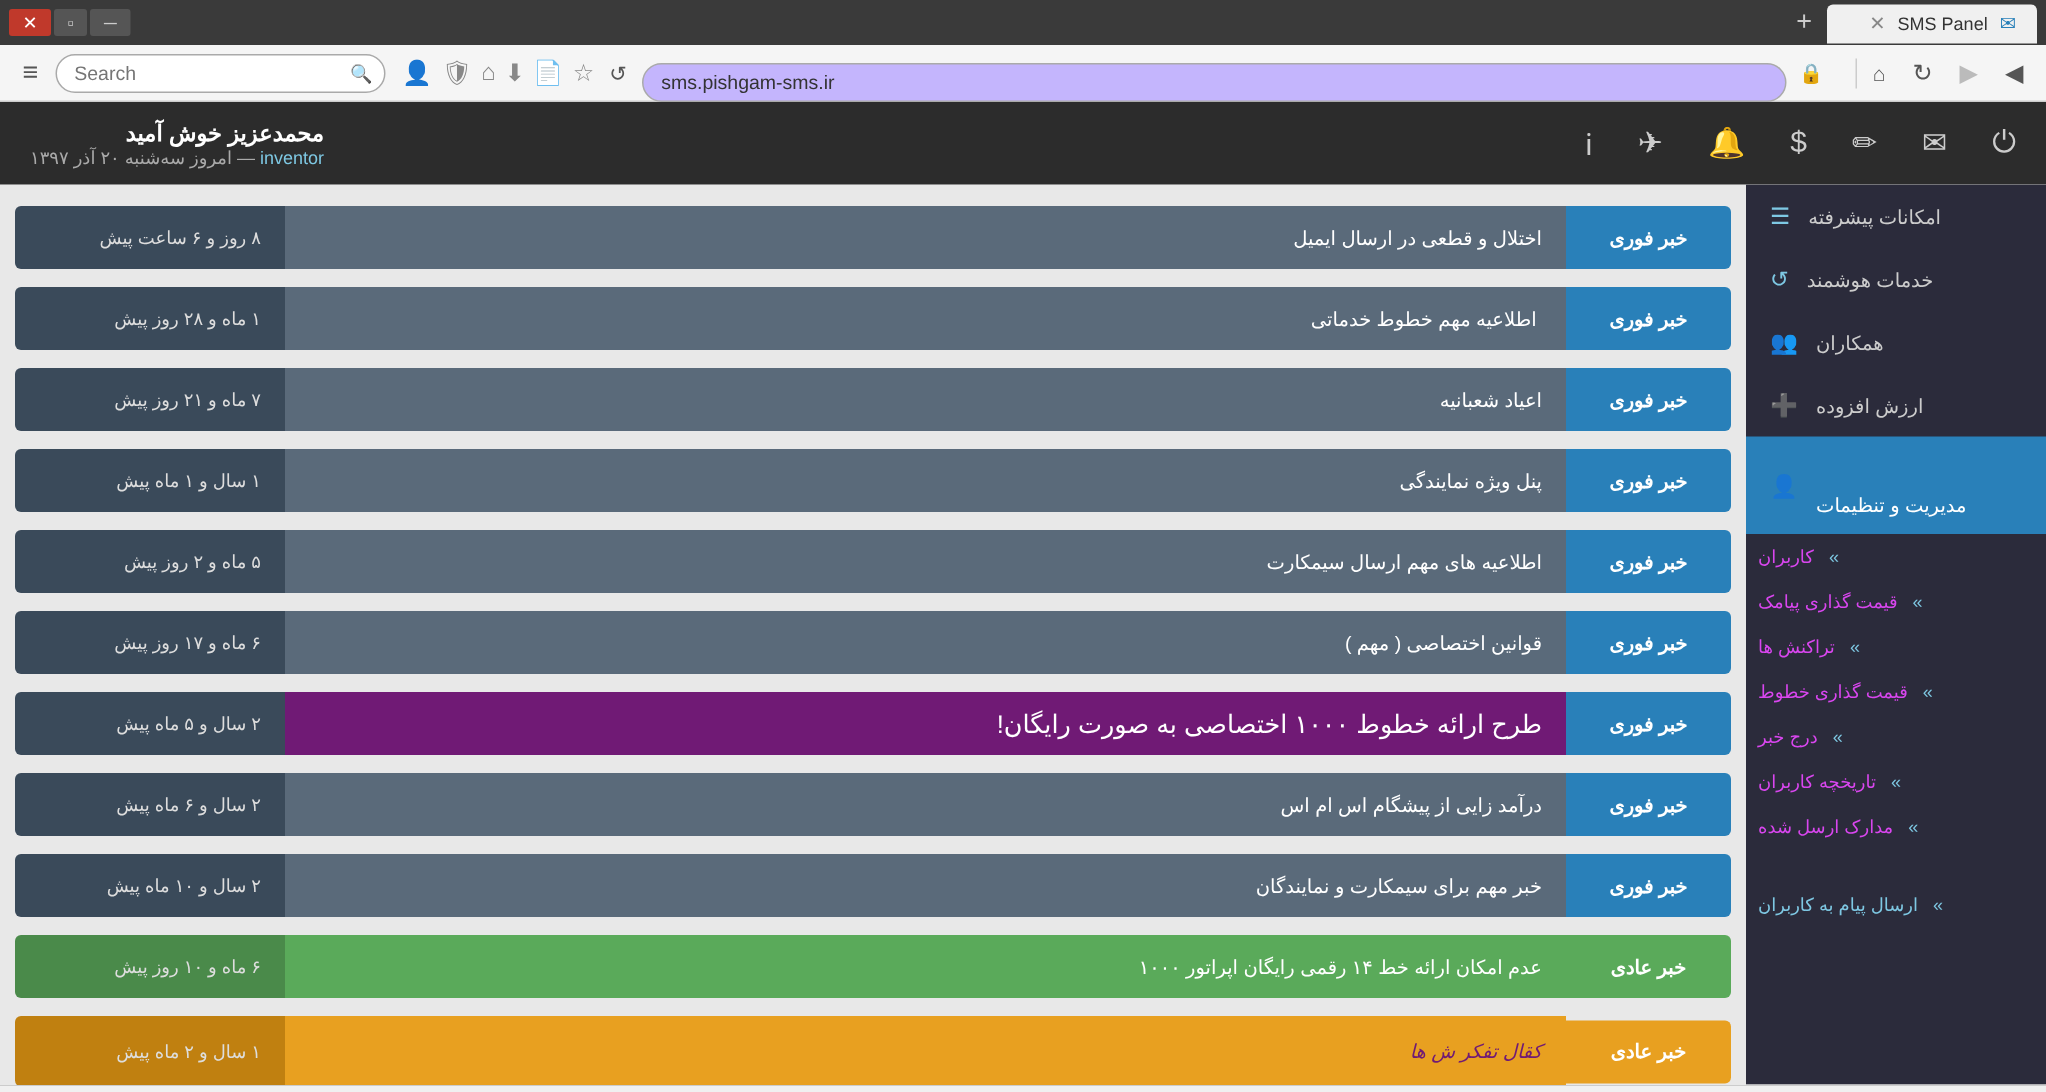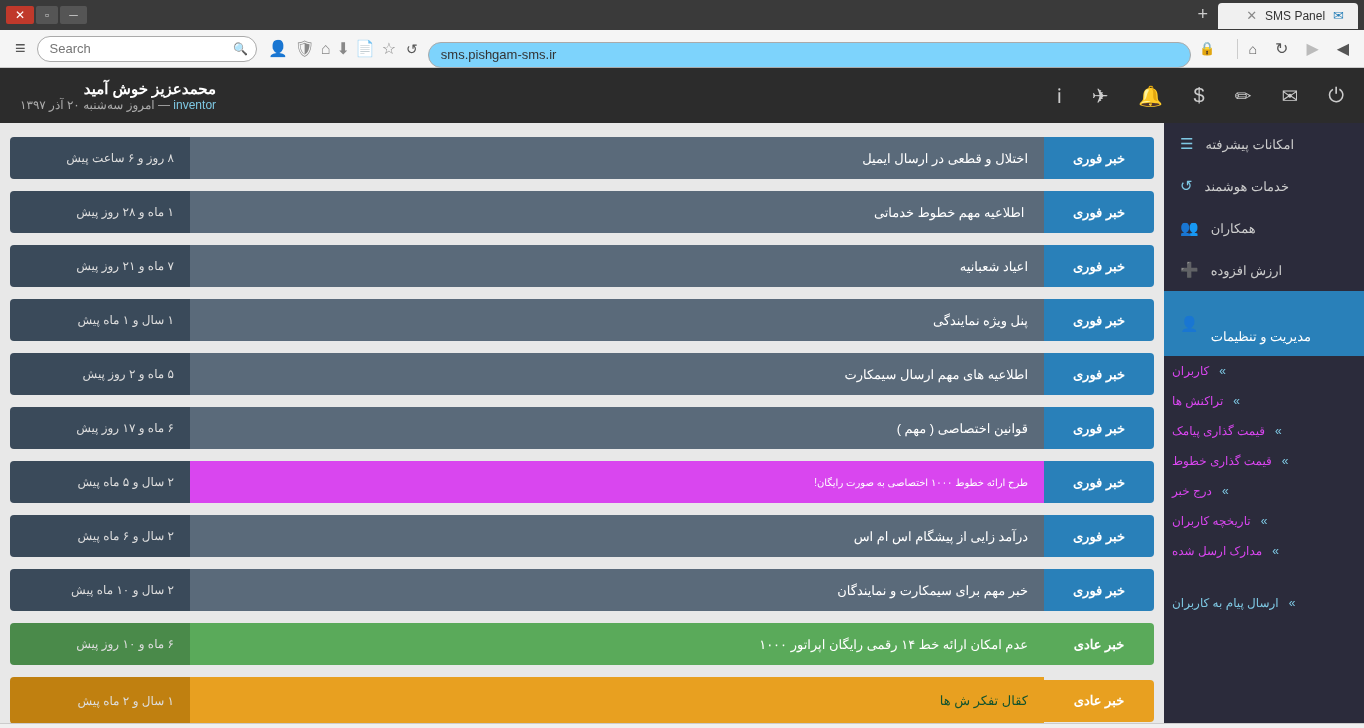--- a/index.html
+++ b/index.html
@@ -51,21 +51,21 @@
   </div>
 </div>
 
 <div style="background:#f5f5f5; height:38px; display:flex; align-items:center; padding:0 8px; gap:4px; border-bottom:1px solid #ccc;">
   <button style="background:none; border:none; cursor:pointer; color:#555; font-size:16px; padding:3px 7px; border-radius:3px;">◀</button>
   <button style="background:none; border:none; cursor:pointer; color:#bbb; font-size:16px; padding:3px 7px; border-radius:3px;">▶</button>
   <button style="background:none; border:none; cursor:pointer; color:#555; font-size:16px; padding:3px 7px; border-radius:3px;">↻</button>
   <button style="background:none; border:none; cursor:pointer; color:#555; font-size:14px; padding:3px 7px; border-radius:3px;">⌂</button>
   <div style="width:14px; border-right:1px solid #ccc; height:20px;"></div>
   <span style="color:#777; font-size:13px; padding:0 4px;">🔒</span>
-  <input type="text" style="flex: 1 1 0%; height: 26px; border: 1px solid rgb(170, 170, 170); border-radius: 13px; padding: 0px 12px; font-size: 13px; direction: ltr; background: #7dd3fc; color: rgb(51, 51, 51); margin-top: 12px;" value="sms.pishgam-sms.ir">
+  <input type="text" style="flex: 1 1 0%; height: 26px; border: 1px solid rgb(170, 170, 170); border-radius: 13px; padding: 0px 12px; font-size: 13px; direction: ltr; background: #c4b5fd; color: rgb(51, 51, 51); margin-top: 12px;" value="sms.pishgam-sms.ir">
   <button style="background:none; border:none; cursor:pointer; color:#555; font-size:14px; padding:3px 6px;">↺</button>
   <div style="display:flex; gap:6px; align-items:center; margin-left:8px;">
     <span style="color:#888; font-size:16px; cursor:pointer;">☆</span>
     <span style="color:#888; font-size:16px; cursor:pointer;">📄</span>
     <span style="color:#888; font-size:16px; cursor:pointer;">⬇</span>
     <span style="color:#888; font-size:16px; cursor:pointer;">⌂</span>
     <span style="color:#888; font-size:16px; cursor:pointer;">🛡</span>
     <span style="color:#2980b9; font-size:16px; cursor:pointer;">👤</span>
   </div>
   <div style="position:relative; display:flex; align-items:center;">
@@ -117,24 +117,24 @@
         <span style="color:#7ec8e3; font-size:15px; margin-right:4px;">➕</span>
       </div>
       <div class="sidebar-item active" style="justify-content:flex-end;">
         <span style="font-size:13px;margin-top:26px;">مدیریت و تنظیمات</span>
         <span style="color:white; font-size:15px; margin-right:4px;">👤</span>
       </div>
       <div class="sidebar-sub">
         <span>کاربران</span>
       </div>
       <div class="sidebar-sub">
+        <span>قیمت گذاری پیامک</span>
+      </div>
+      <div class="sidebar-sub">
         <span>تراکنش ها</span>
-      </div>
-      <div class="sidebar-sub">
-        <span>قیمت گذاری پیامک</span>
       </div>
       <div class="sidebar-sub">
         <span>قیمت گذاری خطوط</span>
       </div>
       <div class="sidebar-sub">
         <span>درج خبر</span>
       </div>
       <div class="sidebar-sub">
         <span>تاریخچه کاربران</span>
       </div>
@@ -194,21 +194,21 @@
       <div style="background:#2980b9; height:42px; display:flex; align-items:center; justify-content:center; color:white; font-size:13px; font-weight:bold; border-radius:0 4px 4px 0;">خبر فوری</div>
     </td>
     <td style="background:#5a6a7a; color:white; text-align:right; padding:0 16px; font-size:13px; height:42px;">قوانین اختصاصی ( مهم )</td>
     <td style="background:#3a4a5a; color:#ddd; text-align:right; padding:0 16px; font-size:12px; width:180px; border-radius:4px 0 0 4px; height:42px;">۶ ماه و ۱۷ روز پیش</td>
   </tr>
             <tr style="height: 4px;"></tr>
             <tr class="news-row">
     <td style="width:110px; padding:0;">
       <div style="background:#2980b9; height:42px; display:flex; align-items:center; justify-content:center; color:white; font-size:13px; font-weight:bold; border-radius:0 4px 4px 0;">خبر فوری</div>
     </td>
-    <td style="background:#d946ef; color:white; padding:0 16px; font-size:10px; height:42px;">طرح ارائه خطوط ۱۰۰۰ اختصاصی به صورت رایگان!</td>
+    <td style="background:#701a75; color:white; padding:0 16px; font-size:17px; height:42px;">طرح ارائه خطوط ۱۰۰۰ اختصاصی به صورت رایگان!</td>
     <td style="background:#3a4a5a; color:#ddd; text-align:right; padding:0 16px; font-size:12px; width:180px; border-radius:4px 0 0 4px; height:42px;">۲ سال و ۵ ماه پیش</td>
   </tr>
             <tr style="height: 4px;"></tr>
             <tr class="news-row">
     <td style="width:110px; padding:0;">
       <div style="background:#2980b9; height:42px; display:flex; align-items:center; justify-content:center; color:white; font-size:13px; font-weight:bold; border-radius:0 4px 4px 0;">خبر فوری</div>
     </td>
     <td style="background:#5a6a7a; color:white; text-align:right; padding:0 16px; font-size:13px; height:42px;">درآمد زایی از پیشگام اس ام اس</td>
     <td style="background:#3a4a5a; color:#ddd; text-align:right; padding:0 16px; font-size:12px; width:180px; border-radius:4px 0 0 4px; height:42px;">۲ سال و ۶ ماه پیش</td>
   </tr>
@@ -226,21 +226,21 @@
       <div style="background:#5aaa5a; height:42px; display:flex; align-items:center; justify-content:center; color:white; font-size:13px; font-weight:bold; border-radius:0 4px 4px 0;">خبر عادی</div>
     </td>
     <td style="background:#5aaa5a; color:white; text-align:right; padding:0 16px; font-size:13px; height:42px;">عدم امکان ارائه خط ۱۴ رقمی رایگان اپراتور ۱۰۰۰</td>
     <td style="background:#4a8a4a; color:#ddd; text-align:right; padding:0 16px; font-size:12px; width:180px; border-radius:4px 0 0 4px; height:42px;">۶ ماه و ۱۰ روز پیش</td>
   </tr>
             <tr style="height: 4px;"></tr>
             <tr class="news-row">
     <td style="width:110px; padding:0;">
       <div style="background:#e8a020; height:42px; display:flex; align-items:center; justify-content:center; color:white; font-size:13px; font-weight:bold; border-radius:0 4px 4px 0;">خبر عادی</div>
     </td>
-    <td style="background:#e8a020; color:#14532d; text-align:right; padding:16px 16px; font-size:13px; height:42px;">کقال تفکر ش ها</td>
+    <td style="background:#e8a020; color:#701a75; text-align:right; padding:16px 16px; font-size:13px; height:42px;font-style:italic;">کقال تفکر ش ها</td>
     <td style="background:#c08010; color:#ddd; text-align:right; padding:0 16px; font-size:12px; width:180px; border-radius:4px 0 0 4px; height:42px;">۱ سال و ۲ ماه پیش</td>
   </tr>
           </tbody>
       </table>
     </div>
   </div>
 </div>
 
 <div class="statusbar">
   

